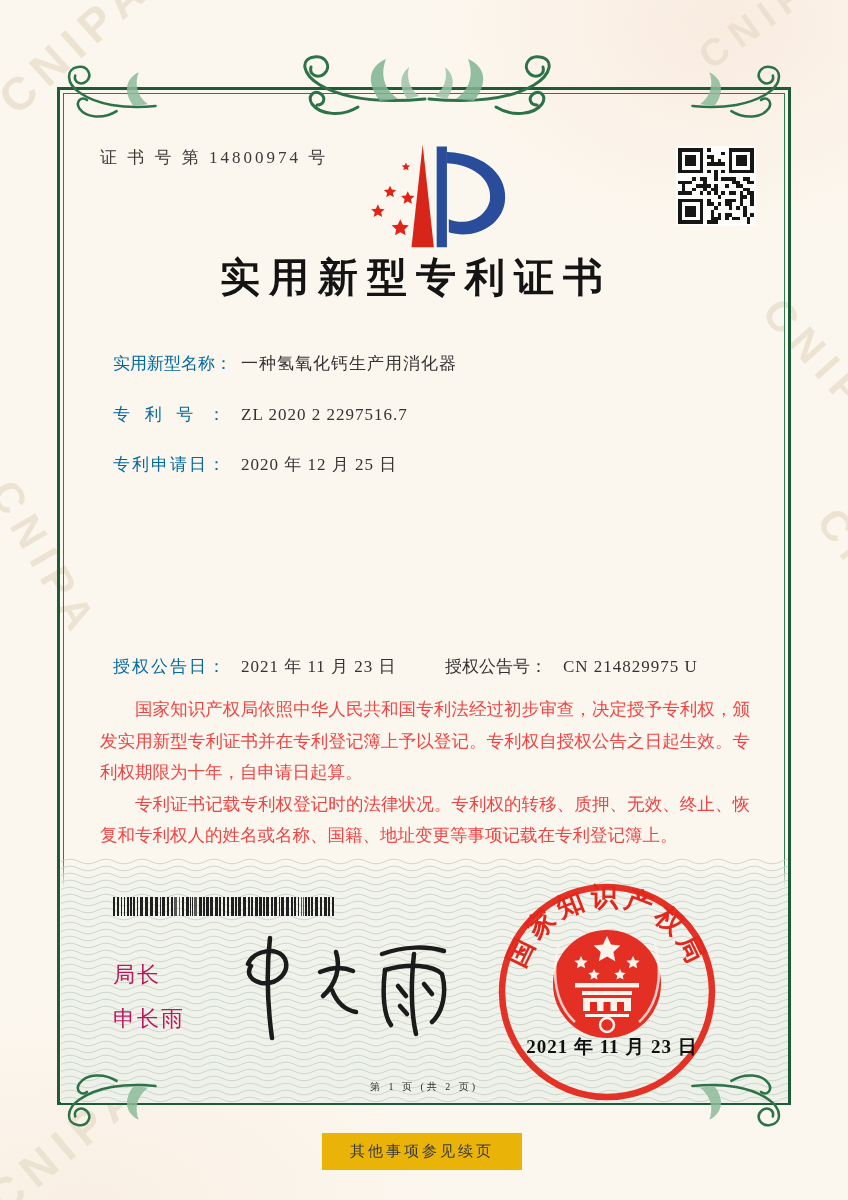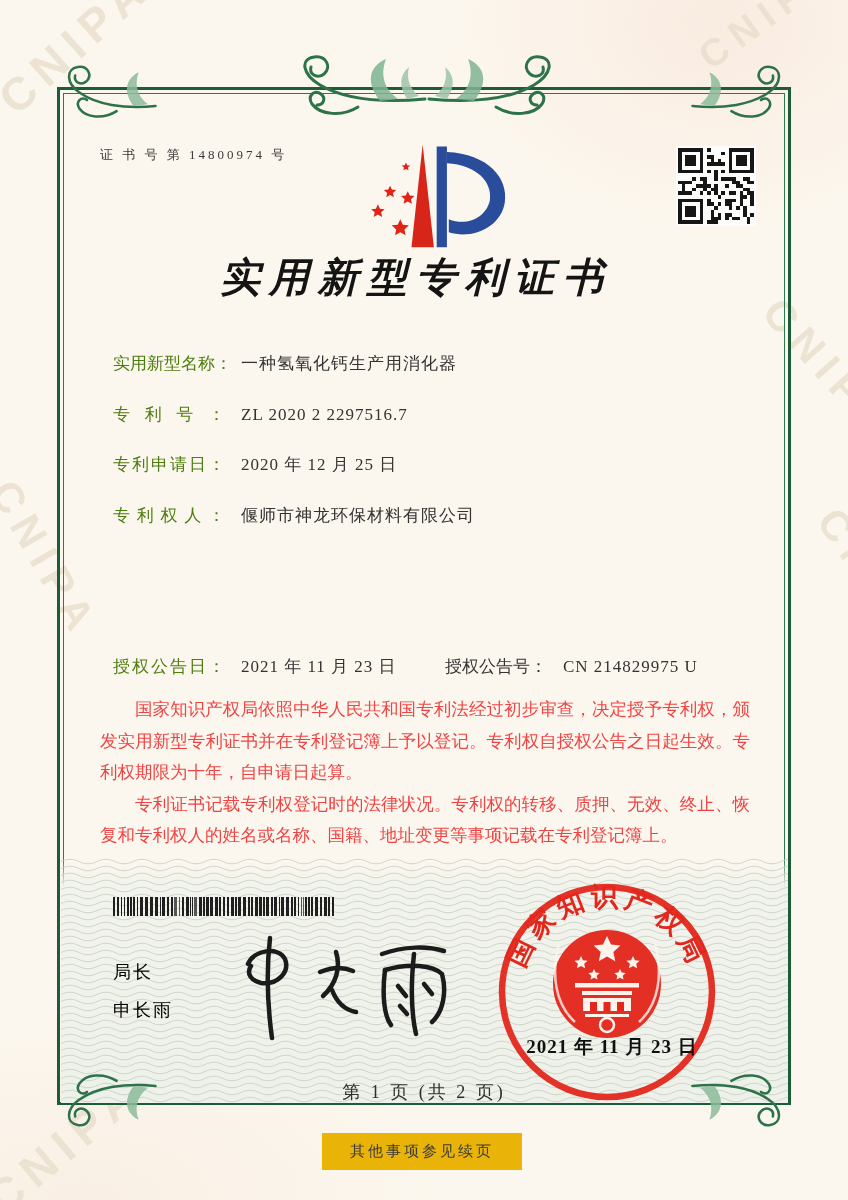--- a/index.html
+++ b/index.html
@@ -24,59 +24,59 @@
     left:57px;top:87px;width:734px;height:1018px;
     border:3px solid #1d5c38;z-index:2;box-sizing:border-box;
   }
   .frame-inner{
     position:absolute;left:3px;top:3px;right:3px;bottom:3px;
     border:1px solid #2e7a4e;
   }
   .ornament{z-index:4;pointer-events:none;}
   
   .cert-no{
-    left:100px;top:146px;z-index:5;font-size:13px;letter-spacing:3px;color:#3a3a3a;
+    left:100px;top:146px;z-index:5;font-size:17px;letter-spacing:3px;color:#3a3a3a;
   }
   .logo{left:348px;top:136px;z-index:5;}
   .qr{left:676px;top:146px;width:76px;height:76px;background:#fdfdfb;z-index:5;padding:2px;}
   .title{
     left:57px;top:250px;width:718px;text-align:center;z-index:5;
-    font-size:40px;font-weight:bold;letter-spacing:9px;color:#141414;white-space:nowrap;font-style:italic;
+    font-size:40px;font-weight:bold;letter-spacing:9px;color:#141414;white-space:nowrap;
   }
   
   .fields{left:113px;top:352px;width:640px;z-index:5;font-size:17px;color:#333;}
   .frow{height:50.5px;line-height:24px;white-space:nowrap;}
   .flabel{
     display:inline-block;width:112px;text-align:justify;text-align-last:justify;
-    vertical-align:top;color:#4d7c0f;
+    vertical-align:top;color:#0369a1;
   }
   .fvalue{margin-left:16px;letter-spacing:1px;}
   .grant-row{left:113px;top:655px;width:660px;z-index:5;font-size:17px;white-space:nowrap;color:#333;}
   .grant2{position:absolute;left:332px;top:0;}
   
   .bodytext{
     left:100px;top:694px;width:650px;z-index:5;font-size:17.5px;line-height:31.5px;
     text-align:justify;color:#ef4444;
   }
   .bodytext p{margin:0;text-indent:2em;}
   
   .wave-section{left:61px;top:858px;width:727px;height:245px;z-index:3;}
   .barcode{left:113px;top:897px;z-index:5;}
   .signer{left:113px;top:960px;z-index:6;font-family:Liberation Mono, monospace;
-    font-size:18px;color:#000000;letter-spacing:2px;}
+    font-size:22px;color:#be185d;letter-spacing:2px;}
   .signer div{margin-bottom:14px;}
   .signature{left:232px;top:932px;z-index:6;}
   .seal{left:497px;top:882px;z-index:5;}
   .seal-date{
     left:512px;top:1034px;width:200px;text-align:center;z-index:7;
     font-size:19px;font-weight:bold;letter-spacing:1px;color:#101010;white-space:nowrap;
   }
   .page-info{
     left:57px;top:1080px;width:734px;text-align:center;z-index:6;
-    font-size:18px;letter-spacing:3px;color:#2e2e2e;
+    font-size:10px;letter-spacing:3px;color:#2e2e2e;
   }
   .note-box{
     left:322px;top:1133px;z-index:5;background:#eab308;padding:9px 28px;
     font-size:15px;letter-spacing:3px;color:#3a3a3a;white-space:nowrap;
   }
 </style>
 </head>
 <body>
 
 <div class="wm" style="left:-18px;top:16px;font-size:46px;transform:rotate(-42deg);">CNIPA</div>
@@ -354,23 +354,20 @@
 <div class="abs fields">
   <div class="frow">
     <span class="flabel">实用新型名称：</span><span class="fvalue">一种氢氧化钙生产用消化器</span>
   </div>
   <div class="frow">
     <span class="flabel">专利号：</span><span class="fvalue">ZL 2020 2 2297516.7</span>
   </div>
   <div class="frow">
     <span class="flabel">专利申请日：</span><span class="fvalue">2020 年 12 月 25 日</span>
   </div>
-  <div class="frow">
-    <span class="flabel">专利权人：</span><span class="fvalue">偃师市神龙环保材料有限公司</span>
-  </div>
 </div>
 
 <div class="abs grant-row">
   <span>
     <span class="flabel">授权公告日：</span><span class="fvalue">2021 年 11 月 23 日</span>
   </span>
   <span class="grant2">
     <span>授权公告号：</span><span class="fvalue">CN 214829975 U</span>
   </span>
 </div>

